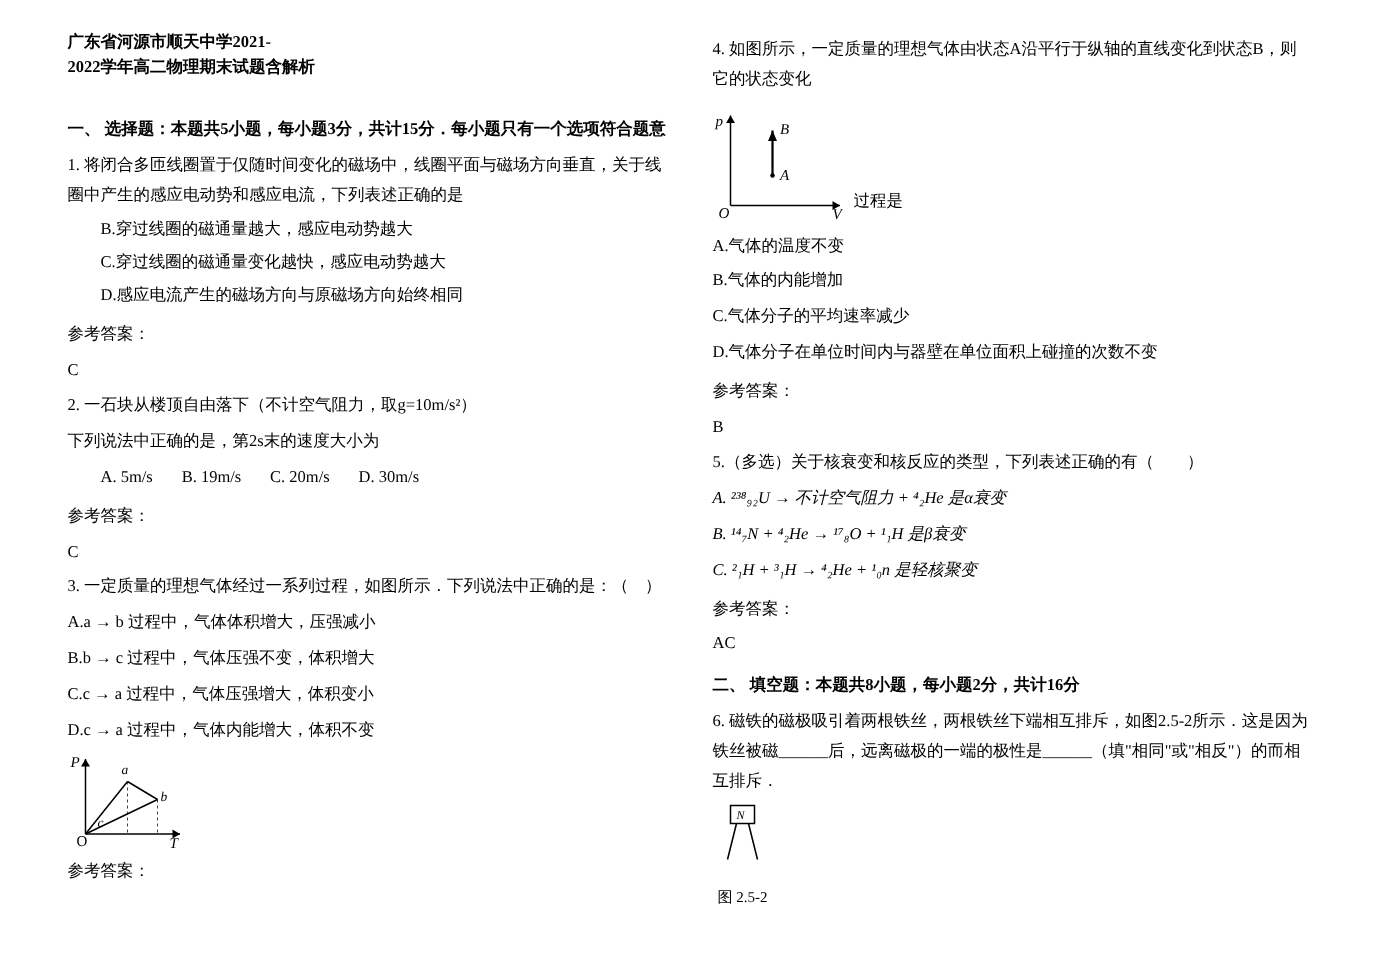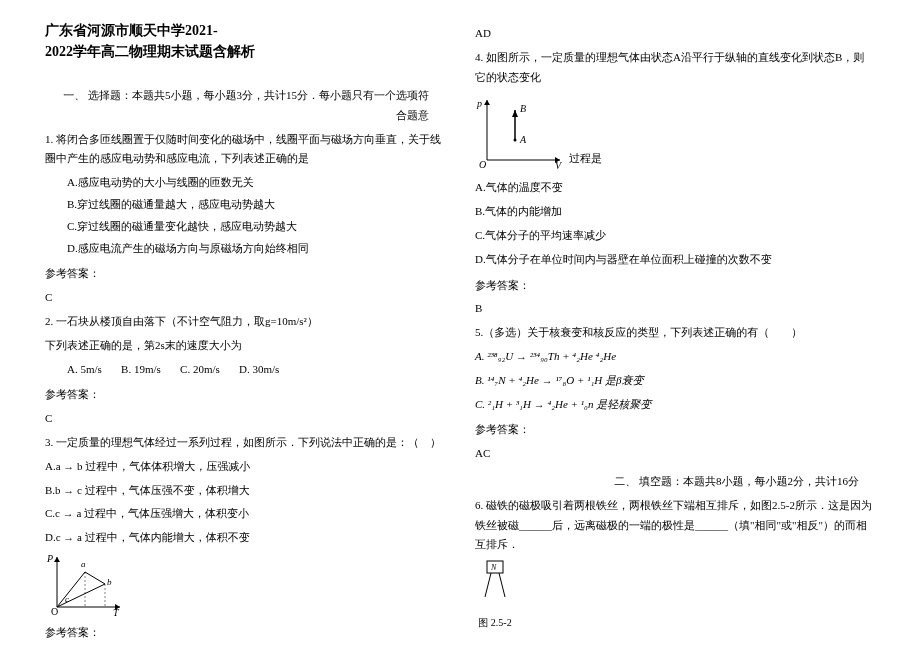--- a/index.html
+++ b/index.html
@@ -12,29 +12,28 @@
       width: 920px;
       height: 651px;
       display: flex;
       padding: 20px 30px;
     }
     .column {
       width: 50%;
       padding: 0 15px;
     }
     .title {
-      font-size: 14px;
+      font-size: 11px;
       font-weight: bold;
       margin-bottom: 24px;
       line-height: 1.5;
     }
     .section-header {
-      font-weight: normal;
-      margin: 8px 16px 4px;
-      text-align: right;
+      font-weight: bold;
+      margin: 8px 0 4px;
     }
     .answer-label {
       font-weight: normal;
       margin-top: 6px;
     }
     .answer {
       margin: 4px 0;
     }
     .question {
       margin: 4px 0;
@@ -66,29 +65,28 @@
 
 <div class="column">
   <div class="title">
     <span>广东省河源市顺天中学2021-</span><br>
     <span>2022学年高二物理期末试题含解析</span>
   </div>
 
   <div class="section-header">一、 选择题：本题共5小题，每小题3分，共计15分．每小题只有一个选项符合题意</div>
 
   <div class="question">1. 将闭合多匝线圈置于仅随时间变化的磁场中，线圈平面与磁场方向垂直，关于线圈中产生的感应电动势和感应电流，下列表述正确的是</div>
-  <div class="option">A.感应电动势的大小与线圈的匝数无关</div>
   <div class="option">B.穿过线圈的磁通量越大，感应电动势越大</div>
   <div class="option">C.穿过线圈的磁通量变化越快，感应电动势越大</div>
   <div class="option">D.感应电流产生的磁场方向与原磁场方向始终相同</div>
   <div class="answer-label">参考答案：</div>
   <div class="answer">C</div>
 
   <div class="question">2. 一石块从楼顶自由落下（不计空气阻力，取g=10m/s²）</div>
-  <div class="question">下列表述正确的是，第2s末的速度大小为</div>
+  <div class="question">下列说法中正确的是，第2s末的速度大小为</div>
   <div class="option">
     <span class="option-inline">A. 5m/s</span>
     <span class="option-inline">B. 19m/s</span>
     <span class="option-inline">C. 20m/s</span>
     <span class="option-inline">D. 30m/s</span>
   </div>
   <div class="answer-label">参考答案：</div>
   <div class="answer">C</div>
 
   <div class="question">3. 一定质量的理想气体经过一系列过程，如图所示．下列说法中正确的是：（　）</div>
@@ -114,21 +112,20 @@
       <text x="36" y="15" font-size="9" font-style="italic">a</text>
       <text x="62" y="33" font-size="9" font-style="italic">b</text>
       <text x="20" y="50" font-size="9" font-style="italic">c</text>
     </svg>
   </div>
 
   <div class="answer-label">参考答案：</div>
 </div>
 
 <div class="column">
-  <div class="answer">AD</div>
 
   <div class="question">4. 如图所示，一定质量的理想气体由状态A沿平行于纵轴的直线变化到状态B，则它的状态变化</div>
 
   <div style="display:flex;align-items:flex-end;">
     <div class="graph-small">
       <svg width="90" height="75" viewBox="0 0 90 75">
         <line x1="12" y1="65" x2="85" y2="65" stroke="#000" stroke-width="1"></line>
         <polygon points="85,65 80,62 80,68" fill="#000"></polygon>
         <line x1="12" y1="65" x2="12" y2="5" stroke="#000" stroke-width="1"></line>
         <polygon points="12,5 9,10 15,10" fill="#000"></polygon>
@@ -146,21 +143,21 @@
   </div>
 
   <div class="question">A.气体的温度不变</div>
   <div class="question">B.气体的内能增加</div>
   <div class="question">C.气体分子的平均速率减少</div>
   <div class="question">D.气体分子在单位时间内与器壁在单位面积上碰撞的次数不变</div>
   <div class="answer-label">参考答案：</div>
   <div class="answer">B</div>
 
   <div class="question">5.（多选）关于核衰变和核反应的类型，下列表述正确的有（　　）</div>
-  <div class="question formula">A. ²³⁸₉₂U → ²³⁴₉₀Th + ⁴₂He ⁴₂He</div>
+  <div class="question formula">A. ²³⁸₉₂U → 不计空气阻力 + ⁴₂He 是α衰变</div>
   <div class="question formula">B. ¹⁴₇N + ⁴₂He → ¹⁷₈O + ¹₁H 是β衰变</div>
   <div class="question formula">C. ²₁H + ³₁H → ⁴₂He + ¹₀n 是轻核聚变</div>
   <div class="answer-label">参考答案：</div>
   <div class="answer">AC</div>
 
   <div class="section-header">二、 填空题：本题共8小题，每小题2分，共计16分</div>
 
   <div class="question">6. 磁铁的磁极吸引着两根铁丝，两根铁丝下端相互排斥，如图2.5-2所示．这是因为铁丝被磁______后，远离磁极的一端的极性是______（填"相同"或"相反"）的而相互排斥．</div>
 
   <div class="magnet-fig">

